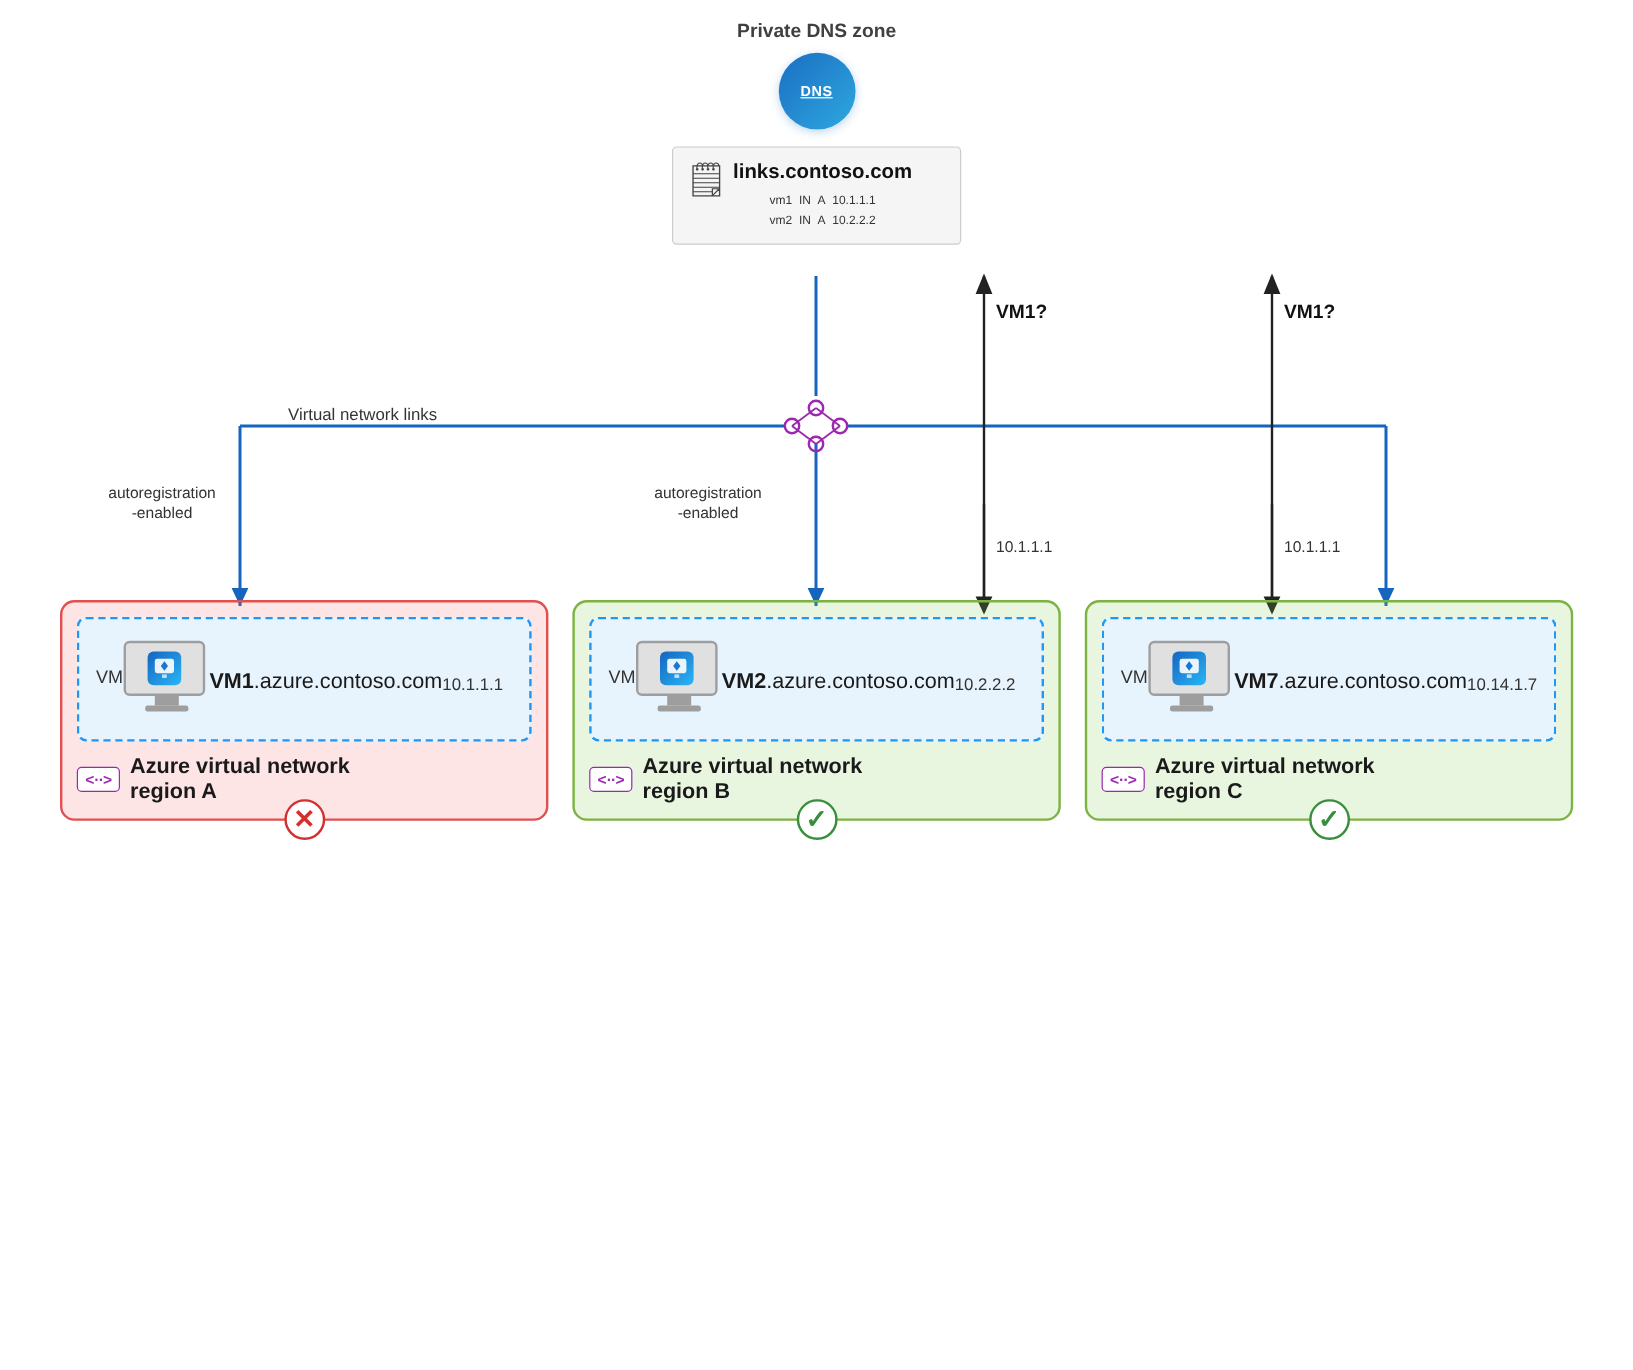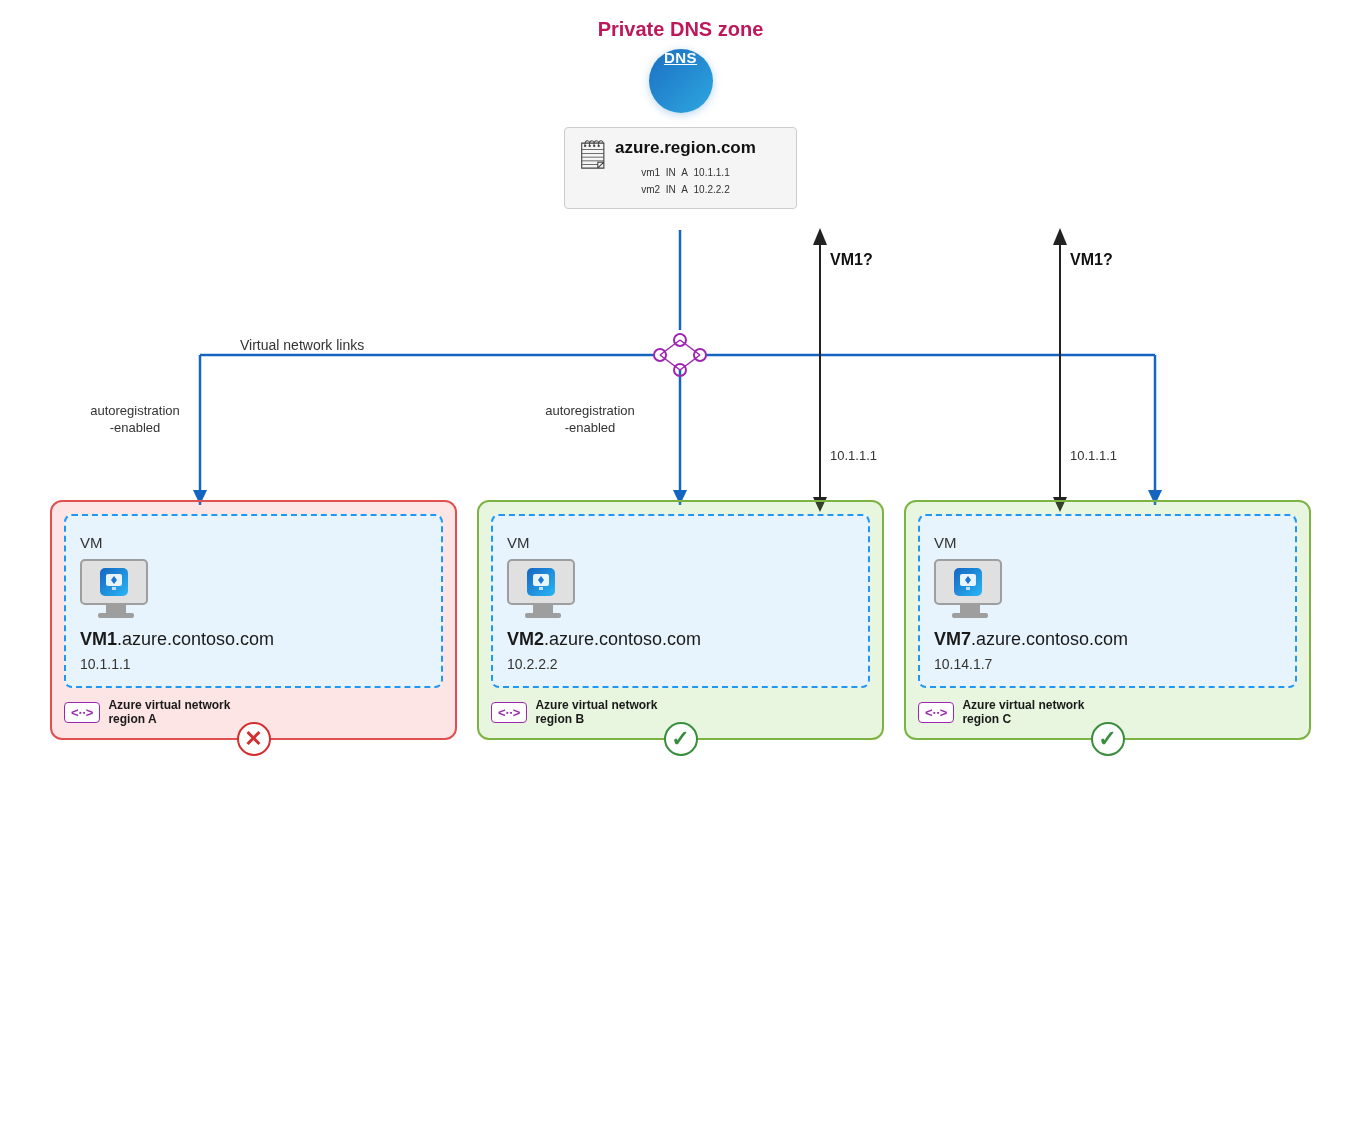--- a/index.html
+++ b/index.html
@@ -16,38 +16,38 @@
       width: 100%;
       height: 100%;
       position: relative;
       display: flex;
       flex-direction: column;
       align-items: center;
     }
 
     
     .dns-zone-title {
-      font-size: 20px;
+      font-size: 16px;
       font-weight: 700;
-      color: #be185d;
+      color: #404040;
       margin-top: 18px;
       text-align: center;
     }
 
     .dns-icon {
       width: 64px;
       height: 64px;
       border-radius: 50%;
       background: linear-gradient(135deg, #1b6ec2, #2ea8e0);
       display: flex;
-      align-items: flex-start;
+      align-items: center;
       justify-content: center;
       margin: 8px auto 10px;
       color: #fff;
-      font-size: 15px;
+      font-size: 12px;
       font-weight: 700;
       letter-spacing: 0.5px;
       box-shadow: 0 2px 8px rgba(30,120,200,0.3);
       text-decoration: underline;
     }
 
     .dns-record-box {
       position: relative;
       border: 1.5px solid #ccc;
       background: #f5f5f5;
@@ -107,22 +107,22 @@
     .region-outer.red { background: rgba(240, 80, 80, 0.15); border: 2px solid #e05050; }
     .region-outer.green1 { background: rgba(130, 200, 80, 0.18); border: 2px solid #7cb342; }
     .region-outer.green2 { background: rgba(130, 200, 80, 0.18); border: 2px solid #7cb342; }
 
     .region-inner {
       border: 2.5px dashed #2196f3;
       border-radius: 8px;
       background: #e8f4fd;
       padding: 18px 14px 14px;
       display: flex;
-      flex-direction: column;
-      align-items: flex-start;
+      flex-direction: row;
+      align-items: center;
     }
 
     .vm-label-top {
       font-size: 15px;
       color: #333;
       font-weight: 500;
       margin-bottom: 8px;
     }
 
     .vm-icon {
@@ -197,21 +197,21 @@
       padding: 2px 6px;
       font-size: 11px;
       color: #7b1fa2;
       font-weight: 600;
       display: flex;
       align-items: center;
       gap: 2px;
     }
 
     .region-name-label {
-      font-size: 12px;
+      font-size: 18px;
       font-weight: 700;
       color: #1a1a1a;
     }
 
     
     .status-icon {
       position: absolute;
       bottom: -18px;
       left: 50%;
       transform: translateX(-50%);
@@ -241,21 +241,21 @@
 <div class="diagram-container">
 
   <div class="dns-zone-title">Private DNS zone</div>
 
   <div class="dns-icon">
     <span>DNS</span>
   </div>
 
   <div class="dns-record-box" style="margin-top:4px;">
     <span class="doc-icon">🗒</span>
-    <div class="dns-domain">azure.region.com</div>
+    <div class="dns-domain">links.contoso.com</div>
     <div class="dns-record">
       <span>vm1</span>&nbsp;&nbsp;<span>IN</span>&nbsp;&nbsp;<span>A</span>&nbsp;&nbsp;<span>10.1.1.1</span>
     </div>
     <div class="dns-record">
       <span>vm2</span>&nbsp;&nbsp;<span>IN</span>&nbsp;&nbsp;<span>A</span>&nbsp;&nbsp;<span>10.2.2.2</span>
     </div>
   </div>
 
   <svg class="svg-overlay">
 

